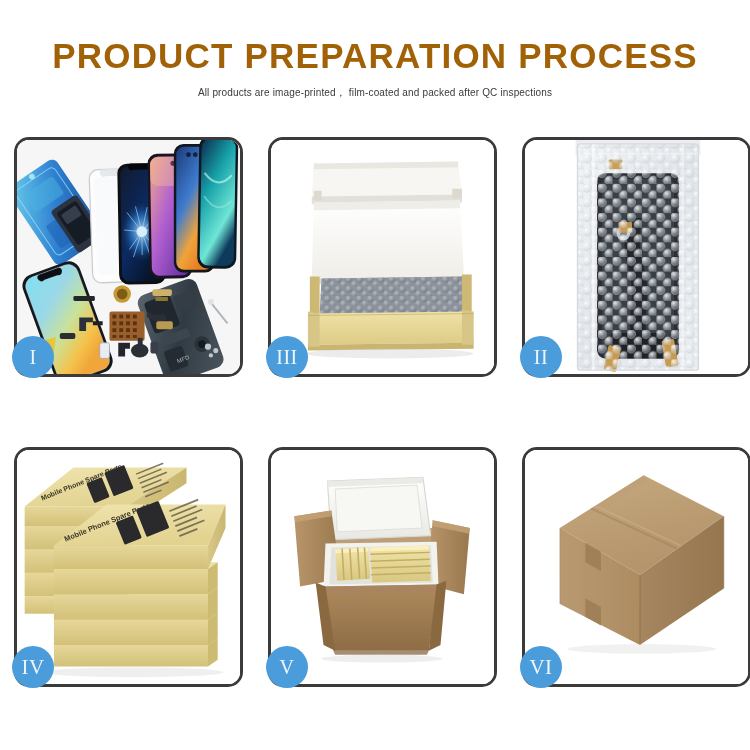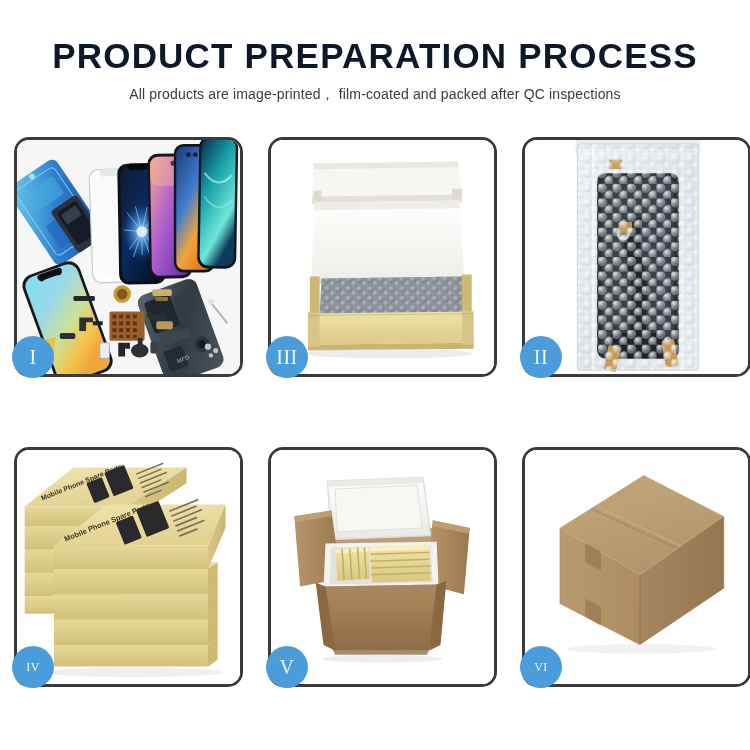--- a/index.html
+++ b/index.html
@@ -19,28 +19,28 @@
   
   #header {
     width: 100%;
     padding-top: 38px;
     text-align: center;
   }
   #page-title {
     font-size: 35px;
     font-weight: 700;
     letter-spacing: 1.2px;
-    color: #0f172a;
+    color: #a16207;
     line-height: 1.0;
     font-family: "Liberation Sans", sans-serif;
     white-space: nowrap;
   }
   #page-subtitle {
     margin-top: 13px;
-    font-size: 14px;
+    font-size: 10px;
     font-weight: 400;
     color: #3a3a3a;
     letter-spacing: 0.15px;
     white-space: nowrap;
   }
 
   
   #steps-grid {
     position: absolute;
     left: 14px;
@@ -86,21 +86,21 @@
     display: flex;
     align-items: center;
     justify-content: center;
     font-family: "Liberation Serif", serif;
     font-size: 20px;
     letter-spacing: 0.5px;
     line-height: 1;
     z-index: 5;
     user-select: none;
   }
-  .step-badge.small-numeral { font-size: 12px; }
+  .step-badge.small-numeral { font-size: 21px; }
 </style>
 </head>
 <body>
 
 <div id="header">
   <div id="page-title">PRODUCT PREPARATION PROCESS</div>
   <div id="page-subtitle">All products are image-printed， film-coated and packed after QC inspections</div>
 </div>
 
 <div id="steps-grid">

